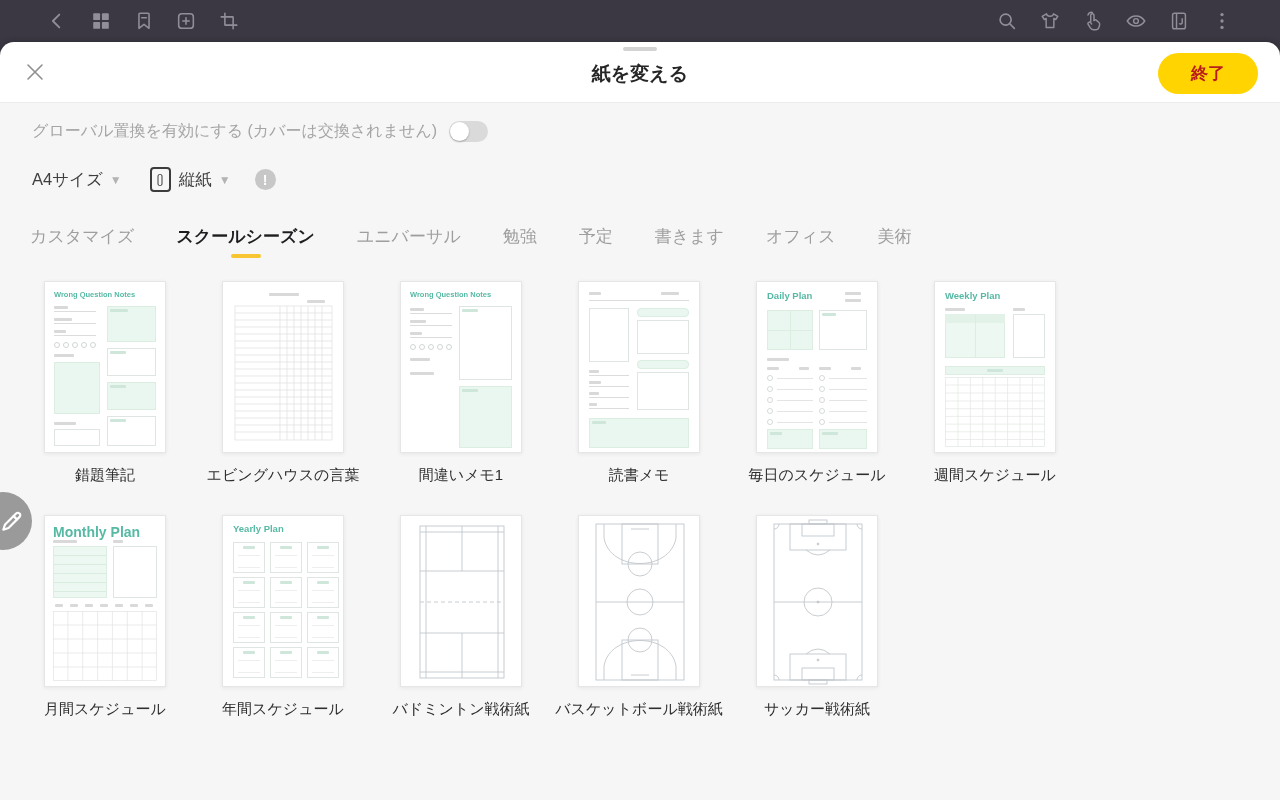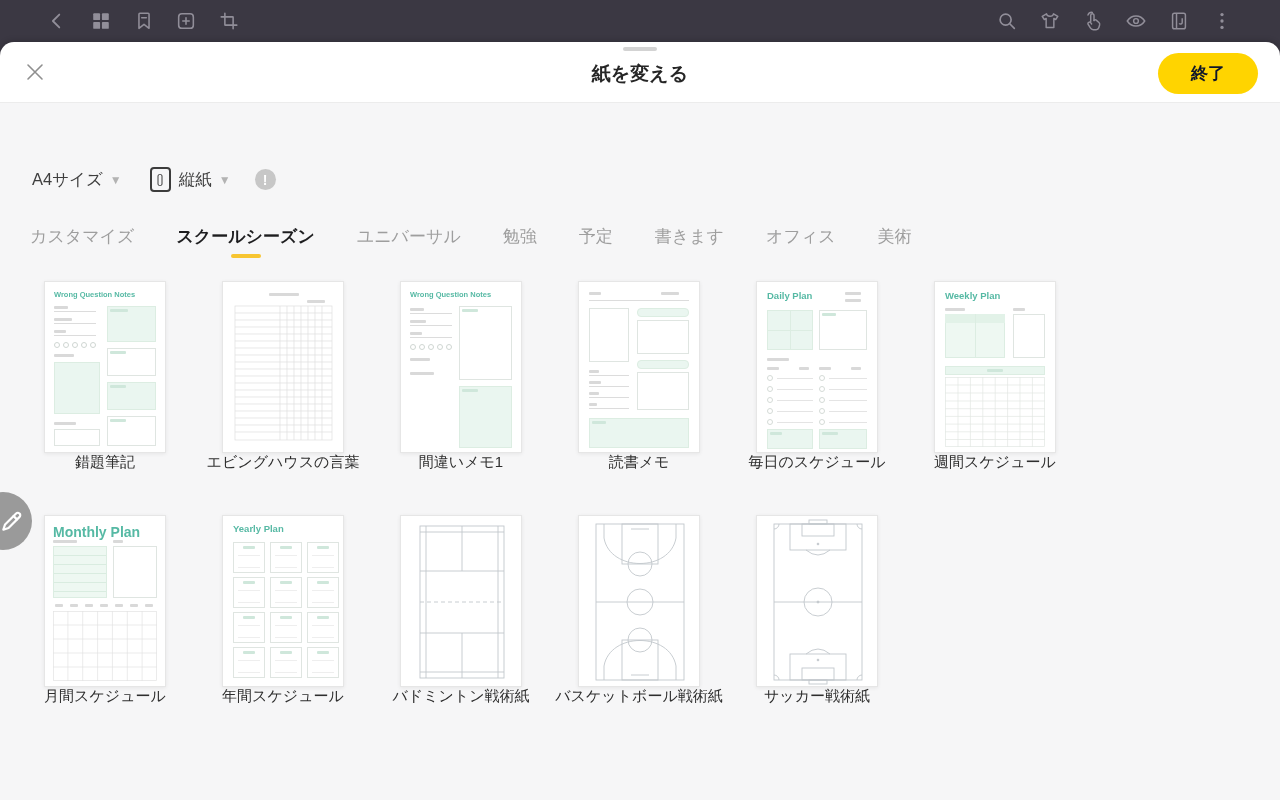--- a/index.html
+++ b/index.html
@@ -15,21 +15,21 @@
   .sheet{position:absolute;top:42px;left:0;width:1280px;height:796px;background:#ffffff;
          border-radius:14px;z-index:10;box-shadow:0 -1px 6px rgba(0,0,0,.2)}
   .drag-handle{position:absolute;top:5px;left:50%;transform:translateX(-50%);
                width:34px;height:4px;border-radius:2px;background:#d3d3d3}
   .sheet-header{position:absolute;top:0;left:0;right:0;height:60px}
   .close-btn{position:absolute;left:25px;top:20px;width:20px;height:20px;color:#8f8f8f;cursor:pointer}
   .close-btn svg{width:20px;height:20px}
   .sheet-title{position:absolute;top:19px;left:0;right:0;text-align:center;
                font-size:19px;font-weight:600;color:#262626}
   .finish-btn{position:absolute;right:22px;top:11px;height:41px;padding:0 33px;border:none;
-              border-radius:21px;background:#ffd400;font-size:17px;font-weight:600;color:#0f172a;
+              border-radius:21px;background:#ffd400;font-size:17px;font-weight:600;color:#b91c1c;
               display:flex;align-items:center;cursor:pointer;font-family:inherit}
 
   .content{position:absolute;top:60px;left:0;right:0;bottom:0;background:#f6f6f7;
            border-top:1px solid #ececec;border-radius:0 0 14px 14px;overflow:hidden}
 
   
   .toggle-row{position:absolute;top:18px;left:32px;display:flex;align-items:center;gap:12px}
   .toggle-label{font-size:16px;color:#a5a5a5}
   .switch{width:39px;height:21px;border-radius:11px;background:#dadada;position:relative;cursor:pointer}
   .knob{position:absolute;left:1px;top:1px;width:19px;height:19px;border-radius:50%;background:#fff;
@@ -51,21 +51,21 @@
   .tab.active{color:#1d1d1f;font-weight:700}
   .tab.active .underline{position:absolute;left:50%;transform:translateX(-50%);bottom:-10px;
                          width:30px;height:4px;border-radius:2px;background:#f7c531}
 
   
   .grid{position:absolute;left:16px;display:grid;grid-template-columns:repeat(7,178px)}
   .grid1{top:178px}.grid2{top:412px}
   .cell{display:flex;flex-direction:column;align-items:center}
   .card{width:122px;height:172px;background:#fff;border:1px solid #e6e6e6;box-sizing:border-box;
         box-shadow:0 1px 4px rgba(0,0,0,.07);position:relative;overflow:hidden;cursor:pointer}
-  .caption{font-size:15px;color:#2e2e2e;white-space:nowrap}
+  .caption{margin-top:13px;font-size:15px;color:#2e2e2e;white-space:nowrap}
 
   
   .d{position:absolute}
   .pt{position:absolute;font-weight:700;color:#56b9a4;white-space:nowrap}
   .mint{position:absolute;background:#eaf6f0;border:1px solid #dcede2;box-sizing:border-box}
   .obox{position:absolute;background:#fff;border:1px solid #dfe5e1;box-sizing:border-box}
   .gline{position:absolute;border-bottom:1px solid #dcdcdc}
   .glabel{position:absolute;height:3px;background:#cfe7db;border-radius:1px}
   .gdash{position:absolute;height:3px;background:#d9d9d9;border-radius:1px}
   .dots{position:absolute;display:flex;gap:3px}
@@ -183,20 +183,26 @@
       <svg viewBox="0 0 20 20" stroke="currentColor" stroke-width="1.6" stroke-linecap="round">
           <path d="M3 3l14 14M17 3L3 17"></path>
         </svg>
     </span>
     <div class="sheet-title">紙を変える</div>
     <button class="finish-btn">終了</button>
   </div>
 
   <div class="content">
 
+    <div class="toggle-row">
+      <span class="toggle-label">グローバル置換を有効にする (カバーは交換されません)</span>
+      <span class="switch">
+          <span class="knob"></span>
+        </span>
+    </div>
 
     <div class="size-row">
       <span>A4サイズ</span>
       <span class="caret">▼</span>
       <span class="gap28"></span>
       <span class="portrait-icon">
           <i></i>
         </span>
       <span>縦紙</span>
       <span class="caret">▼</span>

